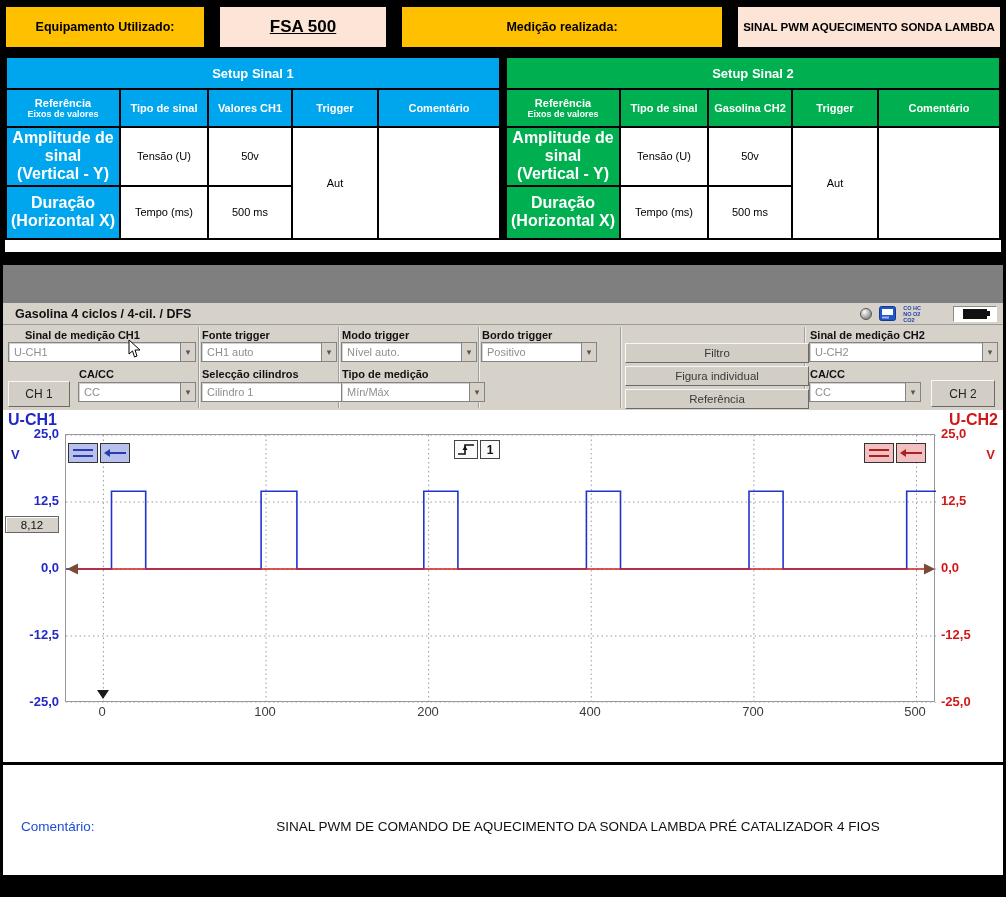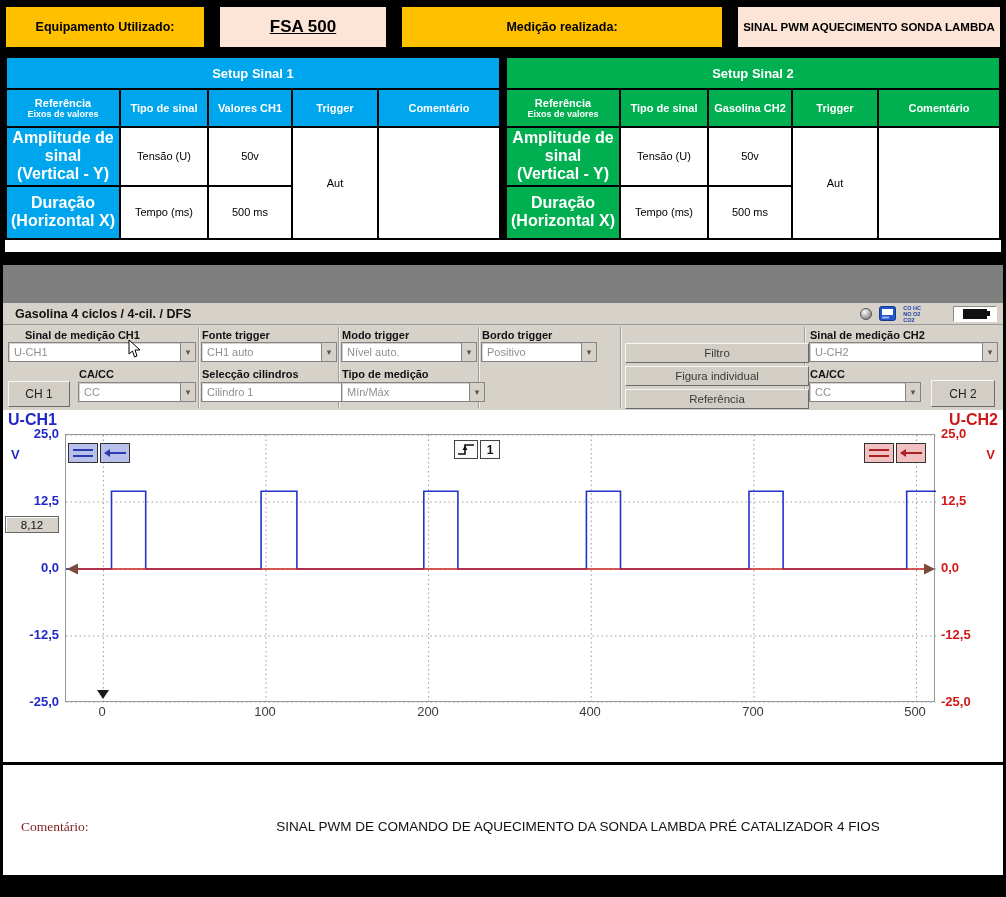--- a/index.html
+++ b/index.html
@@ -70,21 +70,21 @@
   .plot svg { display:block; }
   .pos-icon { position:absolute; top:8px; width:30px; height:20px; border:1px solid #333; display:flex; align-items:center; justify-content:center; }
   .pos-icon.blue { background:#b8c0ec; }
   .pos-icon.pink { background:#f2c0c0; }
   .trg-box { position:absolute; top:5px; height:19px; background:#fafafa; border:1px solid #444; display:flex; align-items:center; justify-content:center; }
   .trg-num { font-size:12px; font-weight:bold; color:#111; }
   .tri-marker { position:absolute; left:31px; bottom:2px; width:0; height:0; border-left:6px solid transparent; border-right:6px solid transparent; border-top:9px solid #1a1a1a; }
 
   
   .comment-section { position:absolute; left:3px; top:765px; width:1000px; height:110px; background:#fff; }
-  .comment-label { position:absolute; left:18px; top:54px; font-size:13.5px; color:#7f1d1d;font-family:Liberation Serif, serif; }
+  .comment-label { position:absolute; left:18px; top:54px; font-size:13.5px; color:#1d4ed8; }
   .comment-text { position:absolute; left:170px; right:20px; top:54px; text-align:center; font-size:13.5px; color:#111; }
   .bottom-bar { position:absolute; left:0; top:875px; width:100%; height:22px; background:#000; }
 </style>
 </head>
 <body>
 
 <div class="page">
 
   <div class="header-row">
     <div class="hc yellow equip-lab">Equipamento Utilizado:</div>

